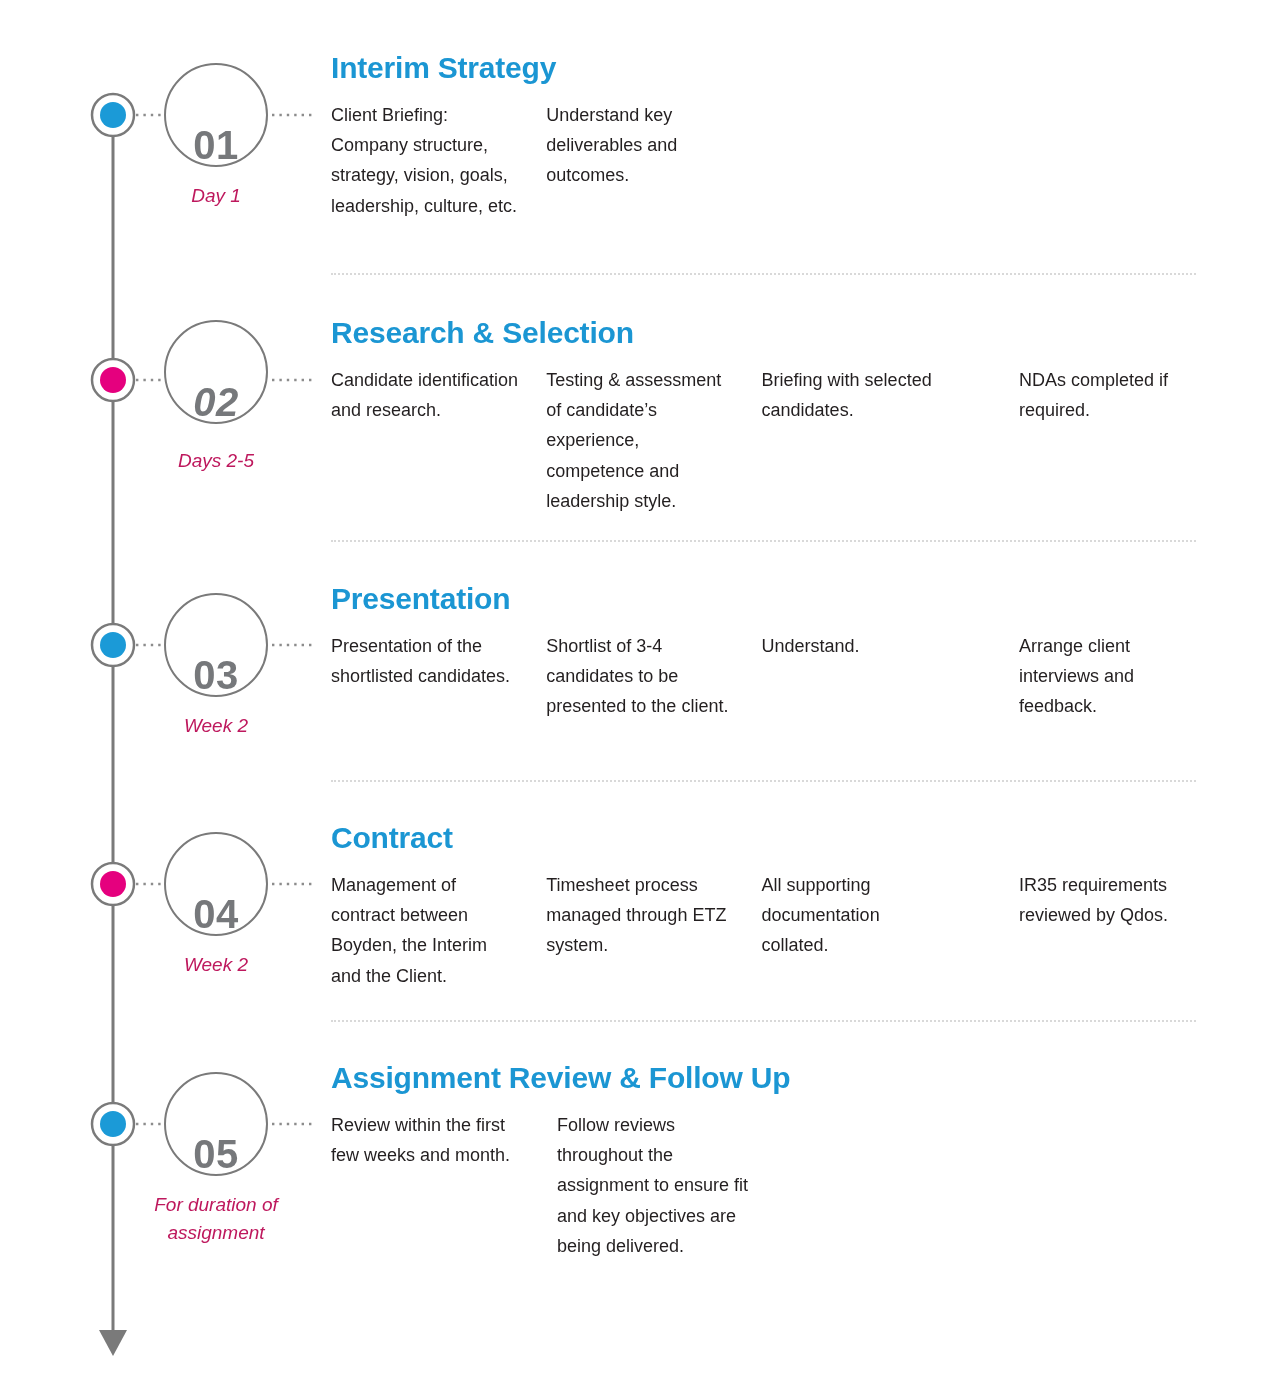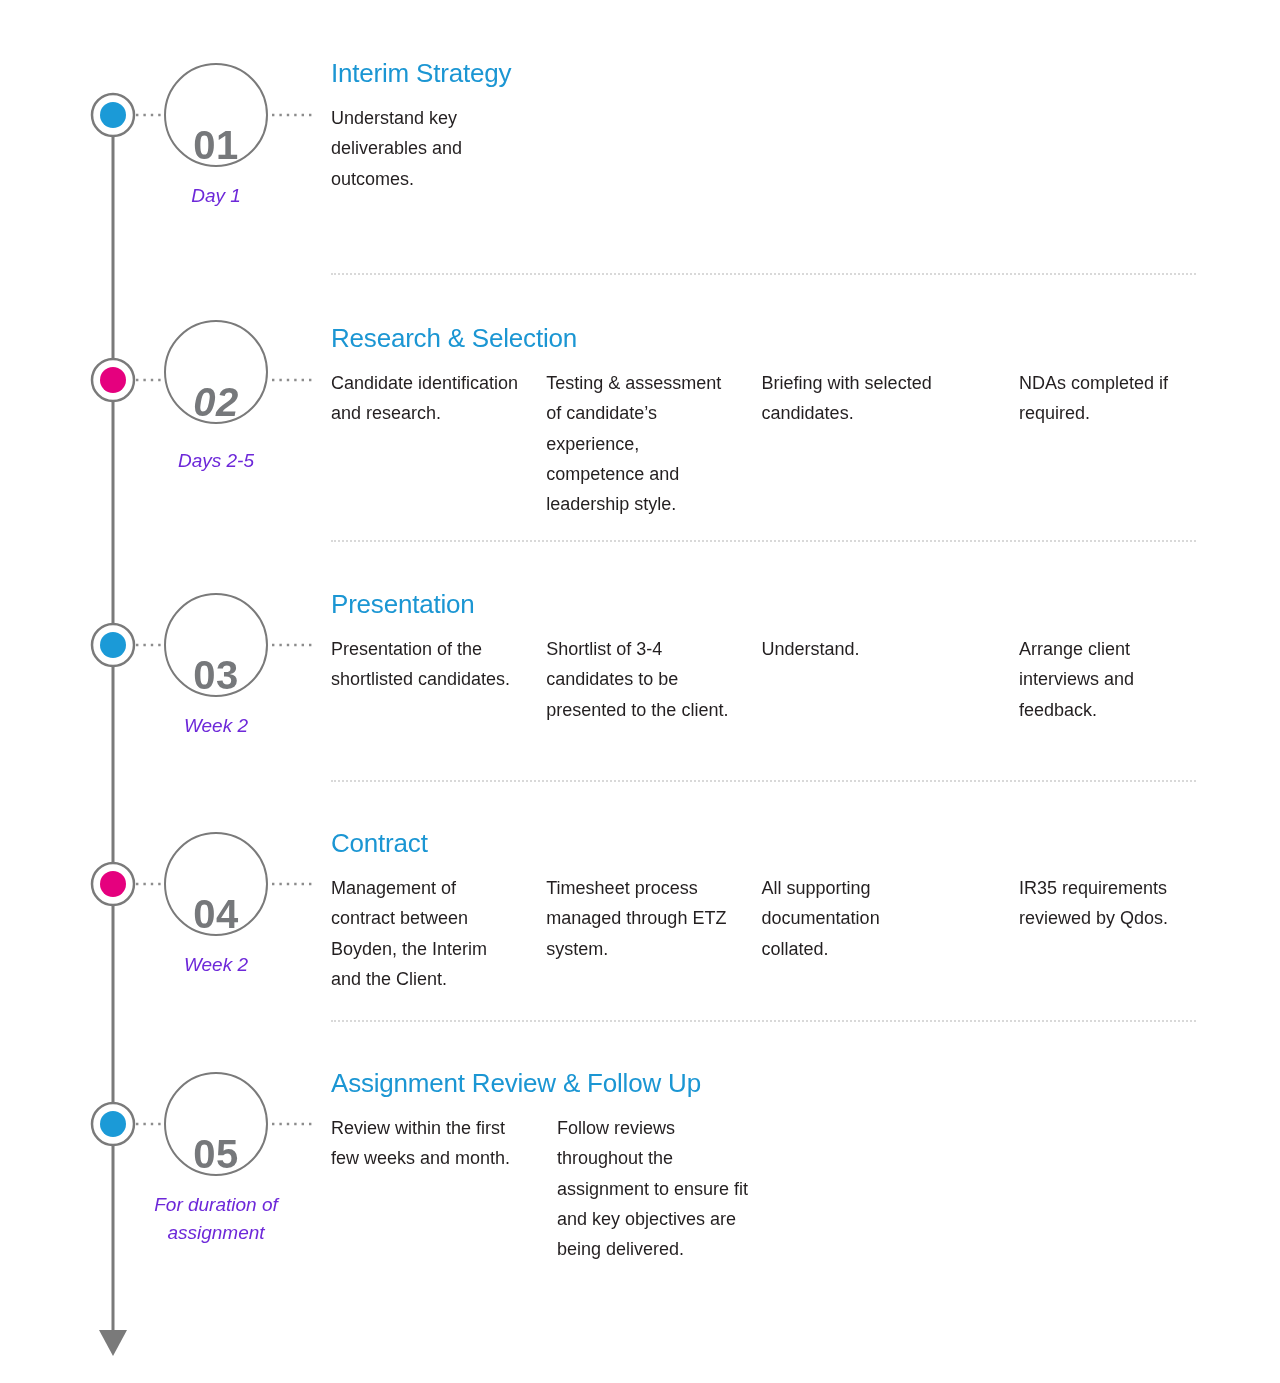--- a/index.html
+++ b/index.html
@@ -57,36 +57,36 @@
     line-height: 1;
   }
 
   .stage-period {
     position: absolute;
     left: 120px;
     width: 192px;
     text-align: center;
     font-size: 19px;
     font-style: italic;
-    color: #6d28d9;
+    color: #be185d;
     line-height: 1.45;
   }
 
   
   .stage-content {
     position: absolute;
     left: 331px;
     width: 880px;
   }
   .stage-title {
-    font-size: 26px;
-    font-weight: normal;
+    font-size: 30px;
+    font-weight: bold;
     color: #1b96d3;
     line-height: 1.2;
-    margin: 8px 0 14px 0;
+    margin: 0 0 14px 0;
     letter-spacing: -0.2px;
   }
   .stage-columns {
     display: flex;
     align-items: flex-start;
   }
   .stage-col {
     font-size: 18px;
     line-height: 1.68;
     color: #231f20;
@@ -157,20 +157,21 @@
 
 <div class="stage-row">
   <div class="stage-marker" style="top:63px;">
     <span class="stage-number">01</span>
   </div>
   <div class="stage-period" style="top:182px;">Day 1</div>
 
   <div class="stage-content" style="top:50px;">
     <h2 class="stage-title">Interim Strategy</h2>
     <div class="stage-columns">
+      <div class="stage-col c1">Client Briefing: Company structure, strategy, vision, goals, leadership, culture, etc.</div>
       <div class="stage-col c2">Understand key deliverables and outcomes.</div>
       <div class="stage-col c3"></div>
       <div class="stage-col c4"></div>
     </div>
   </div>
   <div class="stage-divider" style="top:273px;"></div>
 </div>
 
 <div class="stage-row">
   <div class="stage-marker" style="top:320px;font-style:italic;">

